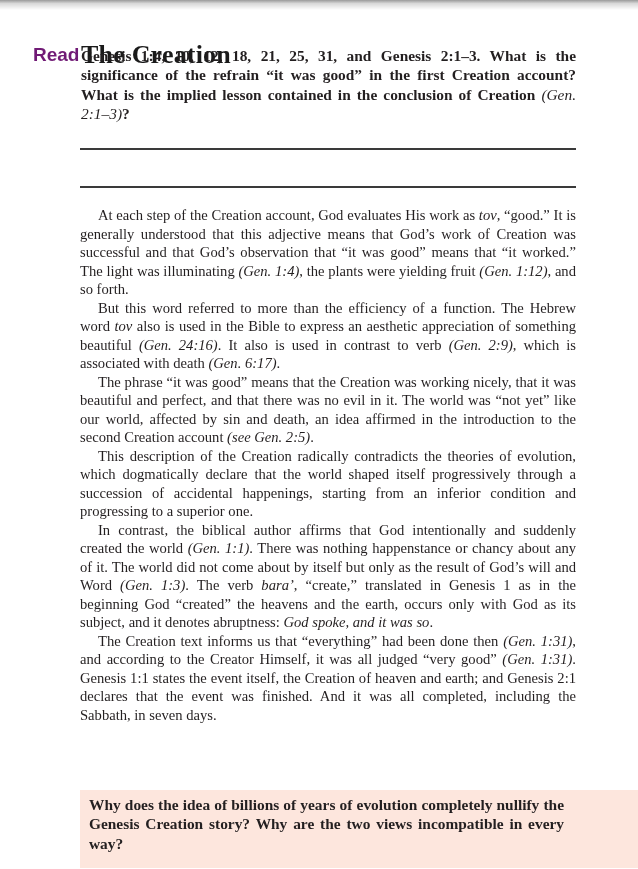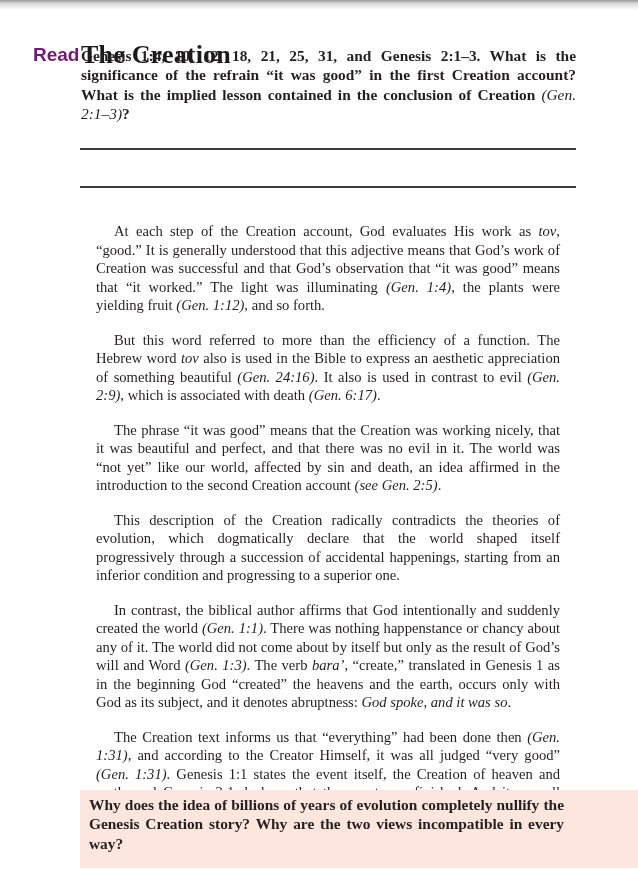--- a/index.html
+++ b/index.html
@@ -32,21 +32,21 @@
   .question em { font-style: italic; font-weight: normal; }
   .answer-line {
     position: absolute; left: 80px; width: 496px; height: 2px; background: #3a3a3a;
   }
   .line-1 { top: 148px; }
   .line-2 { top: 186px; }
   .body-text {
     position: absolute; left: 80px; top: 206px; width: 496px;
     font-size: 14.6px; line-height: 18.5px; color: #231f20;
   }
-  .body-text p { margin: 16px; text-indent: 18px; text-align: justify; }
+  .body-text p { margin: 0; text-indent: 18px; text-align: justify; }
   .body-text em { font-style: italic; }
   .discussion-box {
     position: absolute; left: 80px; top: 790px; width: 632px; height: 78px;
     background: #fde6dd;
     padding-left: 32px;
   }
   .discussion-text {
     position: absolute; left: 9px; top: 5px; width: 475px;
     font-size: 15.4px; font-weight: bold; line-height: 19.4px;
     text-align: justify; color: #231f20;
@@ -60,21 +60,21 @@
 <div class="title">The Creation</div>
 
 <span class="read-label">Read</span>
 <div class="question"><span>Genesis 1:4, 10, 12, 18, 21, 25, 31, and Genesis 2:1–3. What is the significance of the refrain “it was good” in the first Creation account? What is the implied lesson contained in the conclusion of Creation </span><em>(Gen. 2:1–3)</em><span>?</span></div>
 
 <div class="answer-line line-1"></div>
 <div class="answer-line line-2"></div>
 
 <div class="body-text" id="body-text">
     <p><span>At each step of the Creation account, God evaluates His work as </span><em>tov</em><span>, “good.” It is generally understood that this adjective means that God’s work of Creation was successful and that God’s observation that “it was good” means that “it worked.” The light was illuminating </span><em>(Gen. 1:4)</em><span>, the plants were yielding fruit </span><em>(Gen. 1:12)</em><span>, and so forth.</span></p>
-    <p><span>But this word referred to more than the efficiency of a function. The Hebrew word </span><em>tov</em><span> also is used in the Bible to express an aesthetic appreciation of something beautiful </span><em>(Gen. 24:16)</em><span>. It also is used in contrast to evil </span><em>(Gen. 2:9)</em><span>, which is associated with death </span><em>(Gen. 6:17)</em><span>.</span></p>
+    <p><span>But this word referred to more than the efficiency of a function. The Hebrew word </span><em>tov</em><span> also is used in the Bible to express an aesthetic appreciation of something beautiful </span><em>(Gen. 24:16)</em><span>. It also is used in contrast to verb </span><em>(Gen. 2:9)</em><span>, which is associated with death </span><em>(Gen. 6:17)</em><span>.</span></p>
     <p><span>The phrase “it was good” means that the Creation was working nicely, that it was beautiful and perfect, and that there was no evil in it. The world was “not yet” like our world, affected by sin and death, an idea affirmed in the introduction to the second Creation account </span><em>(see Gen. 2:5)</em><span>.</span></p>
     <p><span>This description of the Creation radically contradicts the theories of evolution, which dogmatically declare that the world shaped itself progressively through a succession of accidental happenings, starting from an inferior condition and progressing to a superior one.</span></p>
     <p><span>In contrast, the biblical author affirms that God intentionally and suddenly created the world </span><em>(Gen. 1:1)</em><span>. There was nothing happenstance or chancy about any of it. The world did not come about by itself but only as the result of God’s will and Word </span><em>(Gen. 1:3)</em><span>. The verb </span><em>bara’</em><span>, “create,” translated in Genesis 1 as in the beginning God “created” the heavens and the earth, occurs only with God as its subject, and it denotes abruptness: </span><em>God spoke, and it was so</em><span>.</span></p>
     <p><span>The Creation text informs us that “everything” had been done then </span><em>(Gen. 1:31)</em><span>, and according to the Creator Himself, it was all judged “very good” </span><em>(Gen. 1:31)</em><span>. Genesis 1:1 states the event itself, the Creation of heaven and earth; and Genesis 2:1 declares that the event was finished. And it was all completed, including the Sabbath, in seven days.</span></p>
   </div>
 
 <div class="discussion-box">
   <div class="discussion-text">Why does the idea of billions of years of evolution completely nullify the Genesis Creation story? Why are the two views incompatible in every way?</div>
 </div>
 

